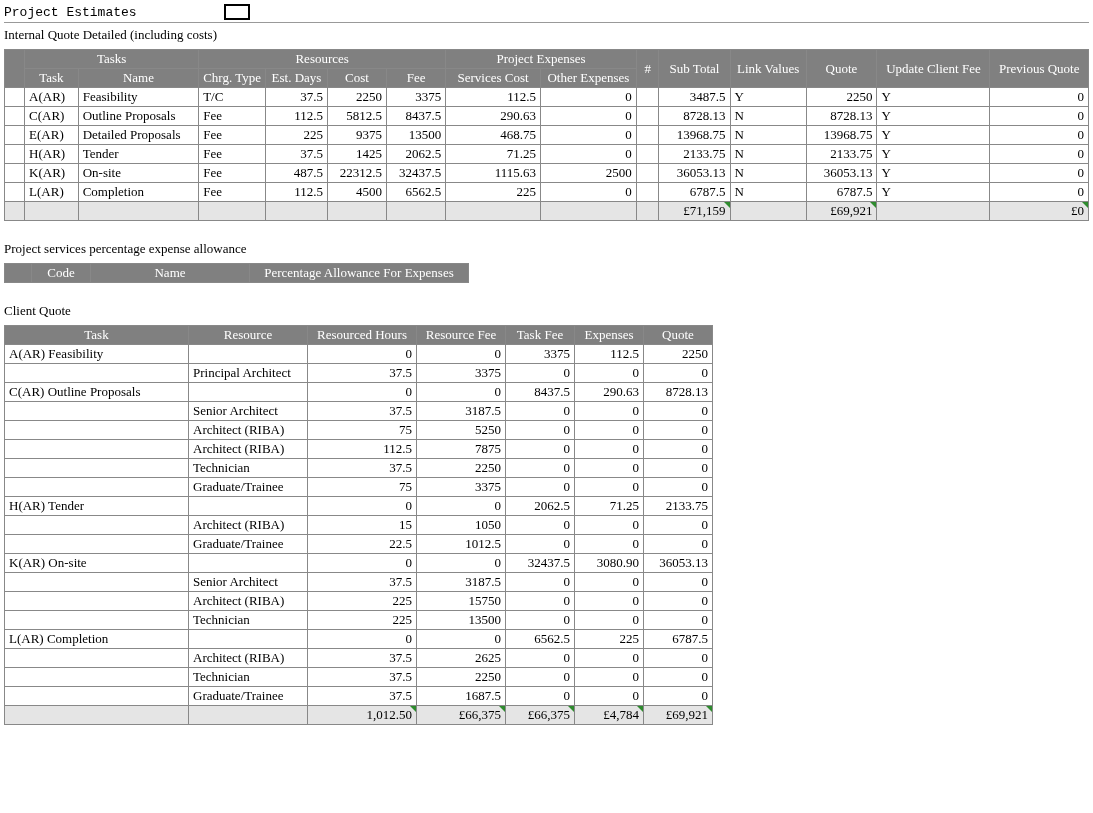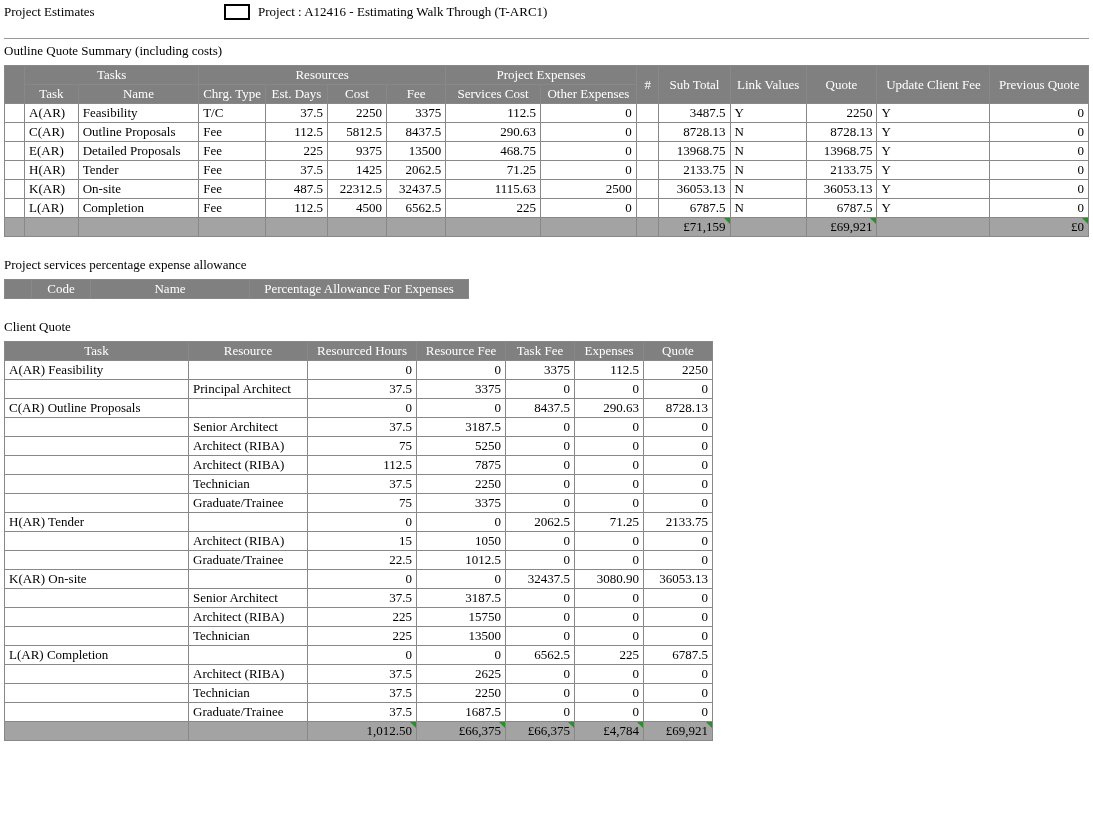--- a/index.html
+++ b/index.html
@@ -7,40 +7,41 @@
     font-size: 13px;
     color: #000;
     margin: 0;
     padding: 4px;
     background: #fff;
   }
   .topbar {
     display: flex;
     align-items: center;
     border-bottom: 1px solid #999;
-    padding-bottom: 18px;
+    padding-bottom: 2px;
     margin-bottom: 4px;
+    font-family: Liberation Mono, monospace;
   }
   .topbar .left { width: 220px; }
   .topbar .blackbox {
     width: 22px; height: 12px; border: 2px solid #000; margin-right: 8px;
     display:inline-block;
   }
   .section-title { margin: 2px 0 6px 0; }
   table { border-collapse: collapse; }
   th, td {
     border: 1px solid #888;
     padding: 1px 4px;
     font-weight: normal;
     white-space: nowrap;
   }
   th { background: #808080; color: #fff; text-align: center; }
   td.text { text-align: left; }
   td.num  { text-align: right; }
-  tr.total td { background: #a3a3a3; margin-left: 40px; }
+  tr.total td { background: #e5e5e5; margin-left: 40px; }
   .tri {
     position: relative;
   }
   .tri::before {
     content:"";
     position:absolute; right:0; top:0;
     width:0;height:0;border-left:6px solid transparent;border-top:6px solid #2e8b2e;
   }
   .spacer { height: 18px; }
   .narrow-col { width: 18px; }
@@ -48,24 +49,23 @@
   .w-task{width:50px}.w-name{width:120px}.w-ct{width:55px}.w-ed{width:55px}.w-cost{width:55px}.w-fee{width:55px}
   .w-ec{width:95px}.w-oe{width:90px}.w-hash{width:18px}.w-st{width:70px}.w-lv{width:70px}.w-q{width:70px}
   .w-ucf{width:110px}.w-pq{width:95px}
 </style>
 </head>
 <body>
 
 <div class="topbar">
   <div class="left">Project Estimates</div>
   <span class="blackbox"></span>
-  <div>Project : A12416 - Estimating Walk Through (T-ARC1)</div>
 </div>
 
-<div class="section-title">Outline Quote Summary (including costs)</div>
+<div class="section-title">Internal Quote Detailed (including costs)</div>
 
 <table>
   <tbody>
       <tr>
     <th class="narrow-col" rowspan="2"></th>
     <th colspan="2">Tasks</th>
     <th colspan="4">Resources</th>
     <th colspan="2">Project Expenses</th>
     <th class="w-hash" rowspan="2">#</th>
     <th class="w-st" rowspan="2">Sub Total</th>

